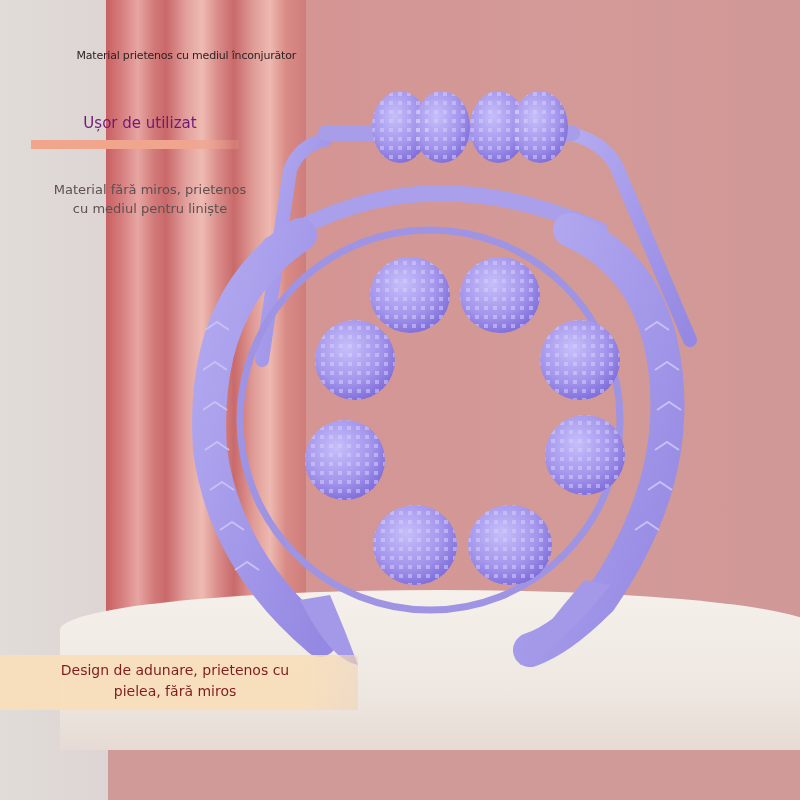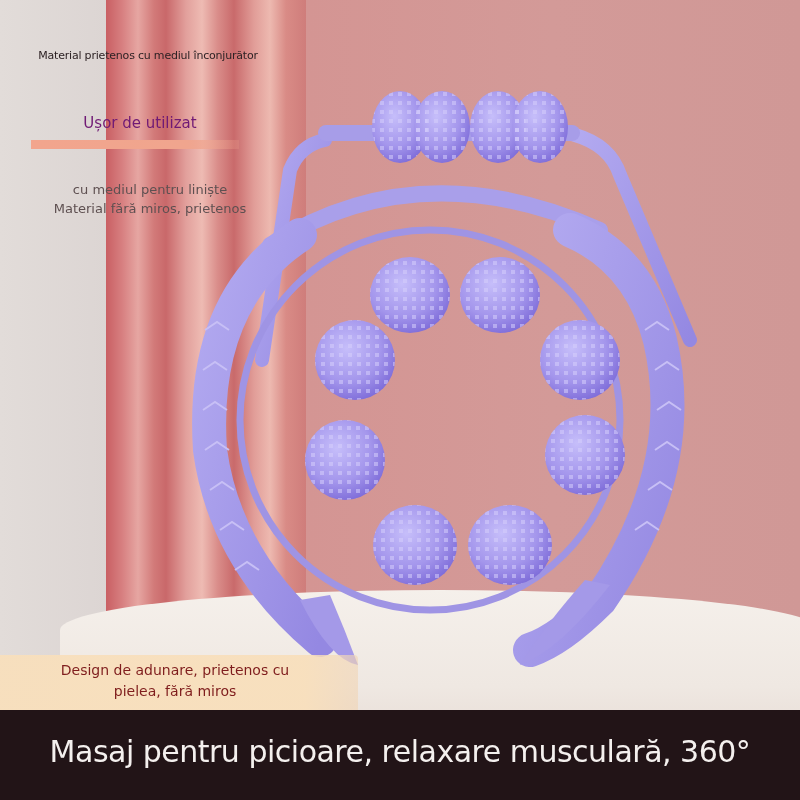--- a/index.html
+++ b/index.html
@@ -15,21 +15,21 @@
         #e19d98 74%, #edb9b0 82%, #d98b86 90%, #cf7d7b 100%); }
     .wall-right { position: absolute; left: 306px; top: 0; width: 494px; height: 620px;
       background: linear-gradient(90deg, #d49593 0%, #d39a98 50%, #d09896 100%); }
     .pedestal { position: absolute; left: 60px; top: 590px; width: 760px; height: 160px;
       border-radius: 50% 50% 0 0 / 40px 40px 0 0;
       background: linear-gradient(180deg, #f5f0eb 0%, #efe8e2 60%, #e6dbd4 100%); }
 
     .product { position: absolute; left: 0; top: 0; width: 800px; height: 800px; }
 
     .caption { position: absolute; text-align: center; }
-    .cap-top { left: 0; top: 49px; width: 296px; font-size: 11px; color: #2d2224; letter-spacing: -0.2px; }
+    .cap-top { left: 0; top: 49px; width: 296px; font-size: 11px; color: #2d2224; letter-spacing: -0.2px; text-align: right; }
     .cap-easy { left: 40px; top: 114px; width: 200px; font-size: 15px; color: #701a75; }
     .cap-easy-bar { position: absolute; left: 31px; top: 140px; width: 208px; height: 9px;
       background: linear-gradient(90deg, #f2a58d 0%, #f0a58e 75%, rgba(240,165,142,0.2) 100%); }
     .cap-odor { left: 20px; top: 180px; width: 260px; font-size: 13px; line-height: 19px; color: #5e5051; }
 
     .cap-design-bg { position: absolute; left: 0; top: 655px; width: 358px; height: 55px;
       background: linear-gradient(90deg, rgba(248,223,188,0.95) 0%, rgba(248,223,188,0.95) 85%, rgba(240,212,180,0.6) 100%);
       border-radius: 0 4px 0 0; }
     .cap-design { left: 20px; top: 660px; width: 310px; font-size: 14px; line-height: 21px; color: #7f1d1d; }
 
@@ -140,26 +140,23 @@
         </g>
     </g>
   </svg>
 
   <div class="caption cap-top">Material prietenos cu mediul înconjurător</div>
 
   <div class="cap-easy-bar"></div>
   <div class="caption cap-easy">Ușor de utilizat</div>
 
   <div class="caption cap-odor">
+    <div>Material fără miros, prietenos</div>
     <div>cu mediul pentru liniște</div>
-    <div>Material fără miros, prietenos</div>
   </div>
 
   <div class="cap-design-bg"></div>
   <div class="caption cap-design">
     <div>Design de adunare, prietenos cu</div>
     <div>pielea, fără miros</div>
   </div>
 
-  <div class="banner">
-    <div class="banner-text">Masaj pentru picioare, relaxare musculară, 360°</div>
-  </div>
 </div>
 
 </body></html>

